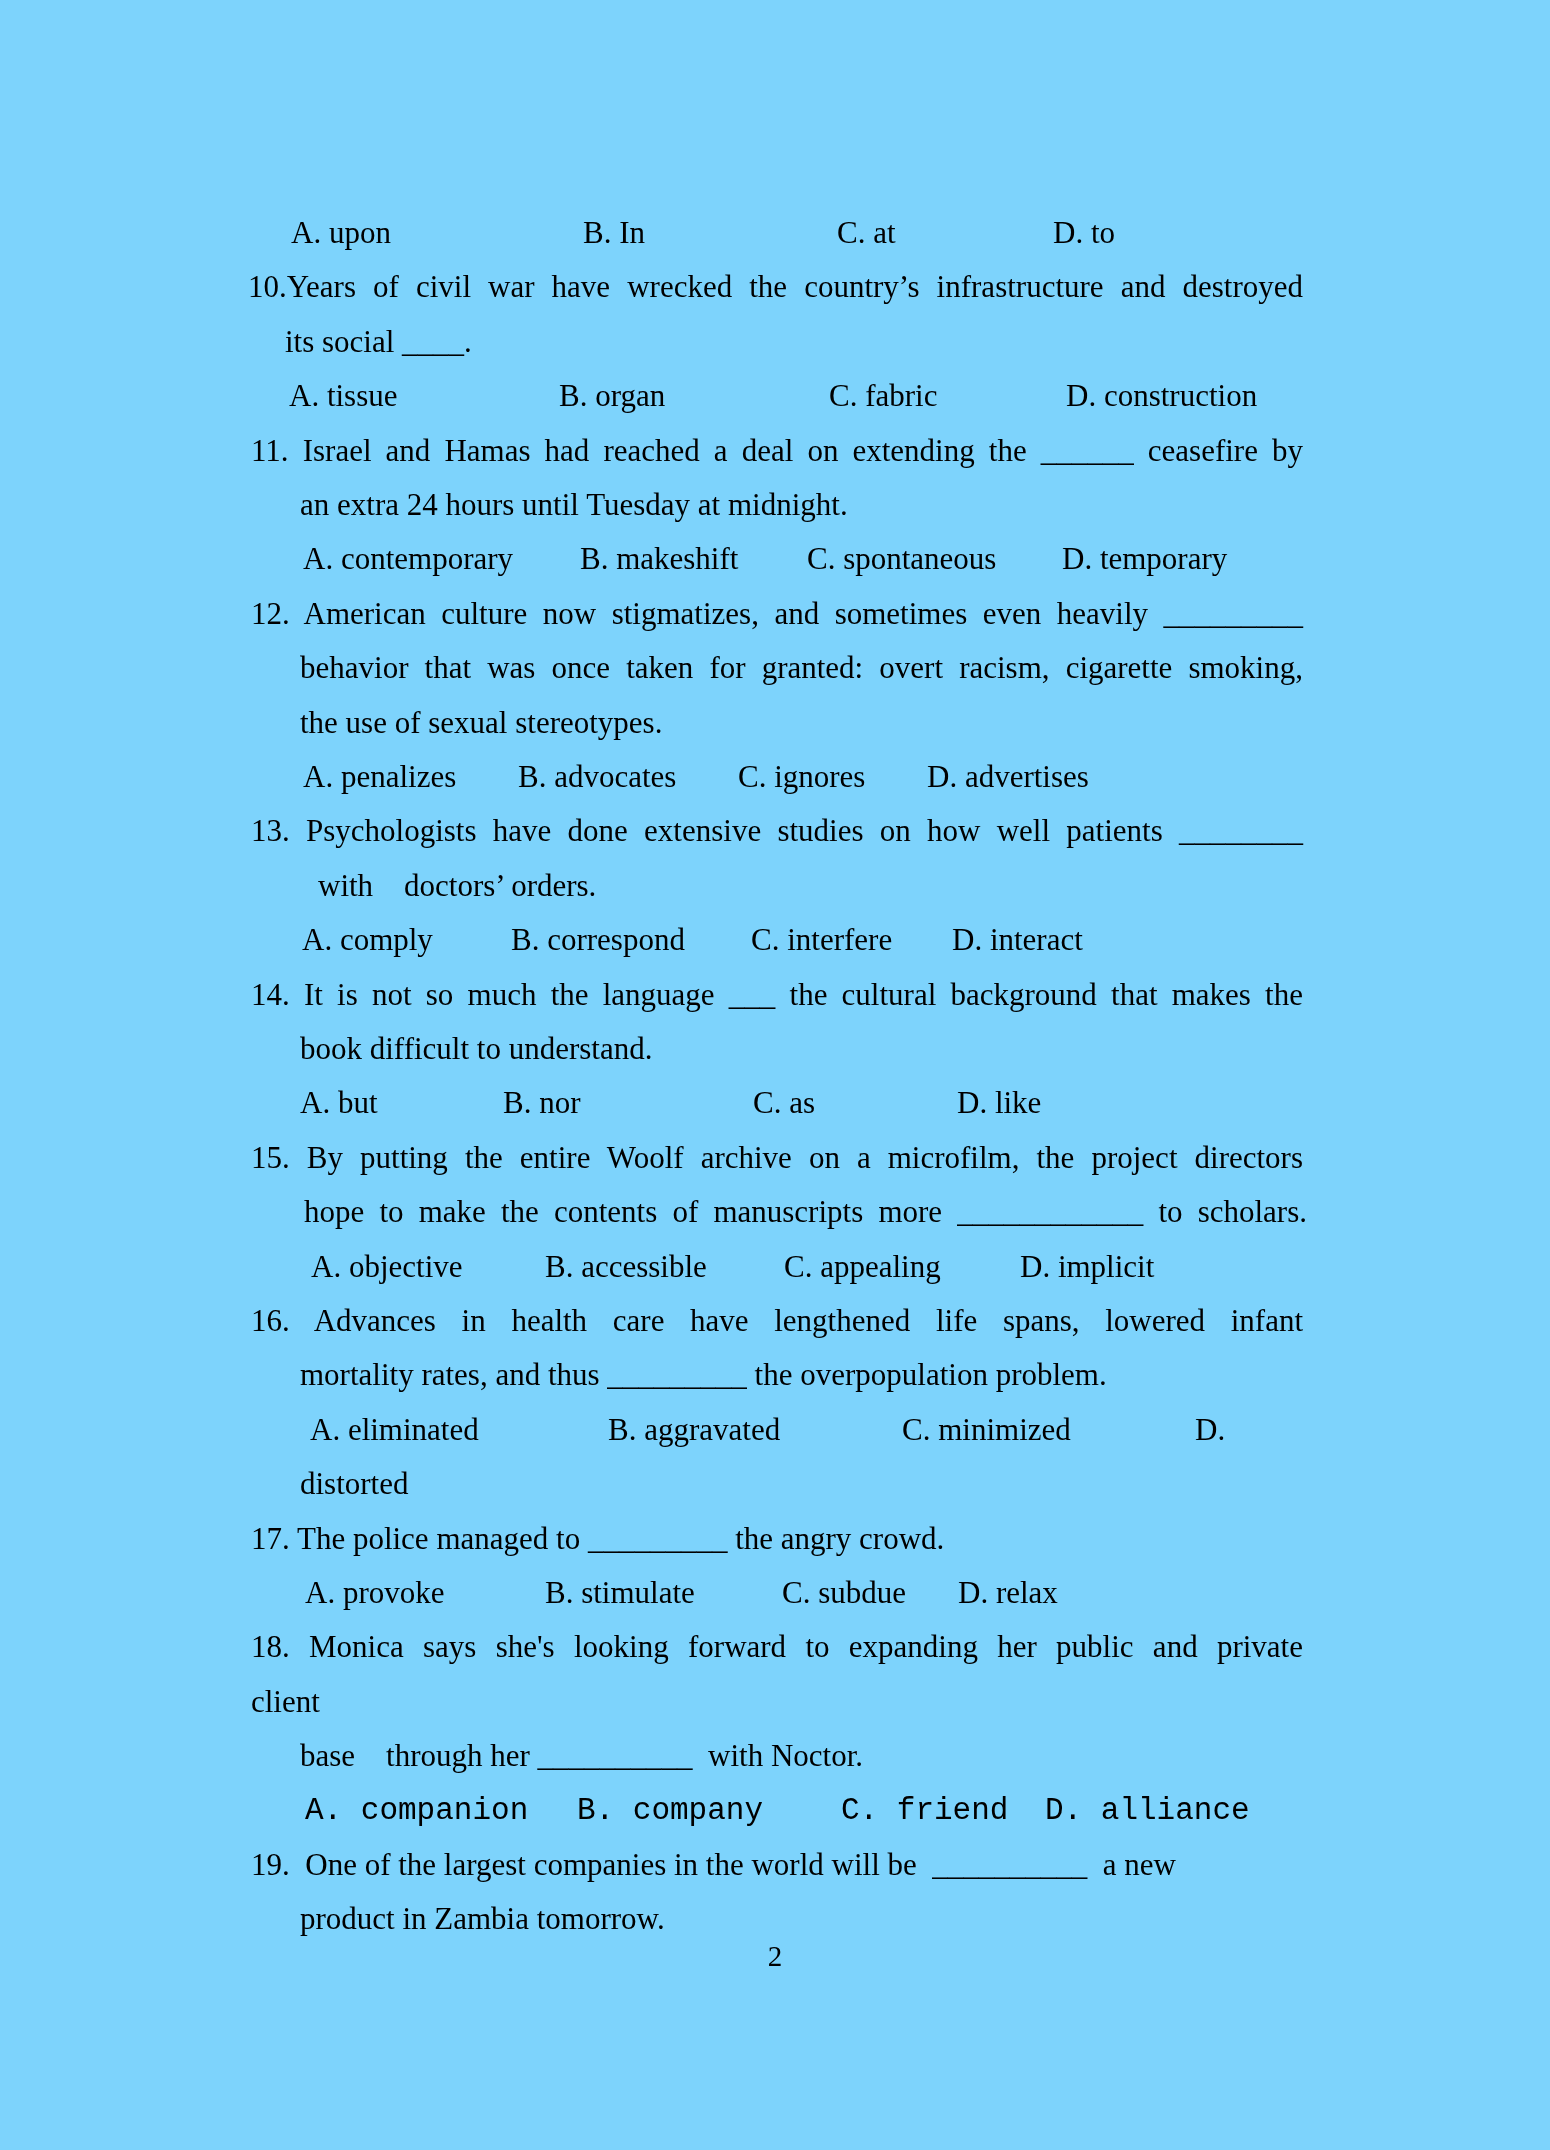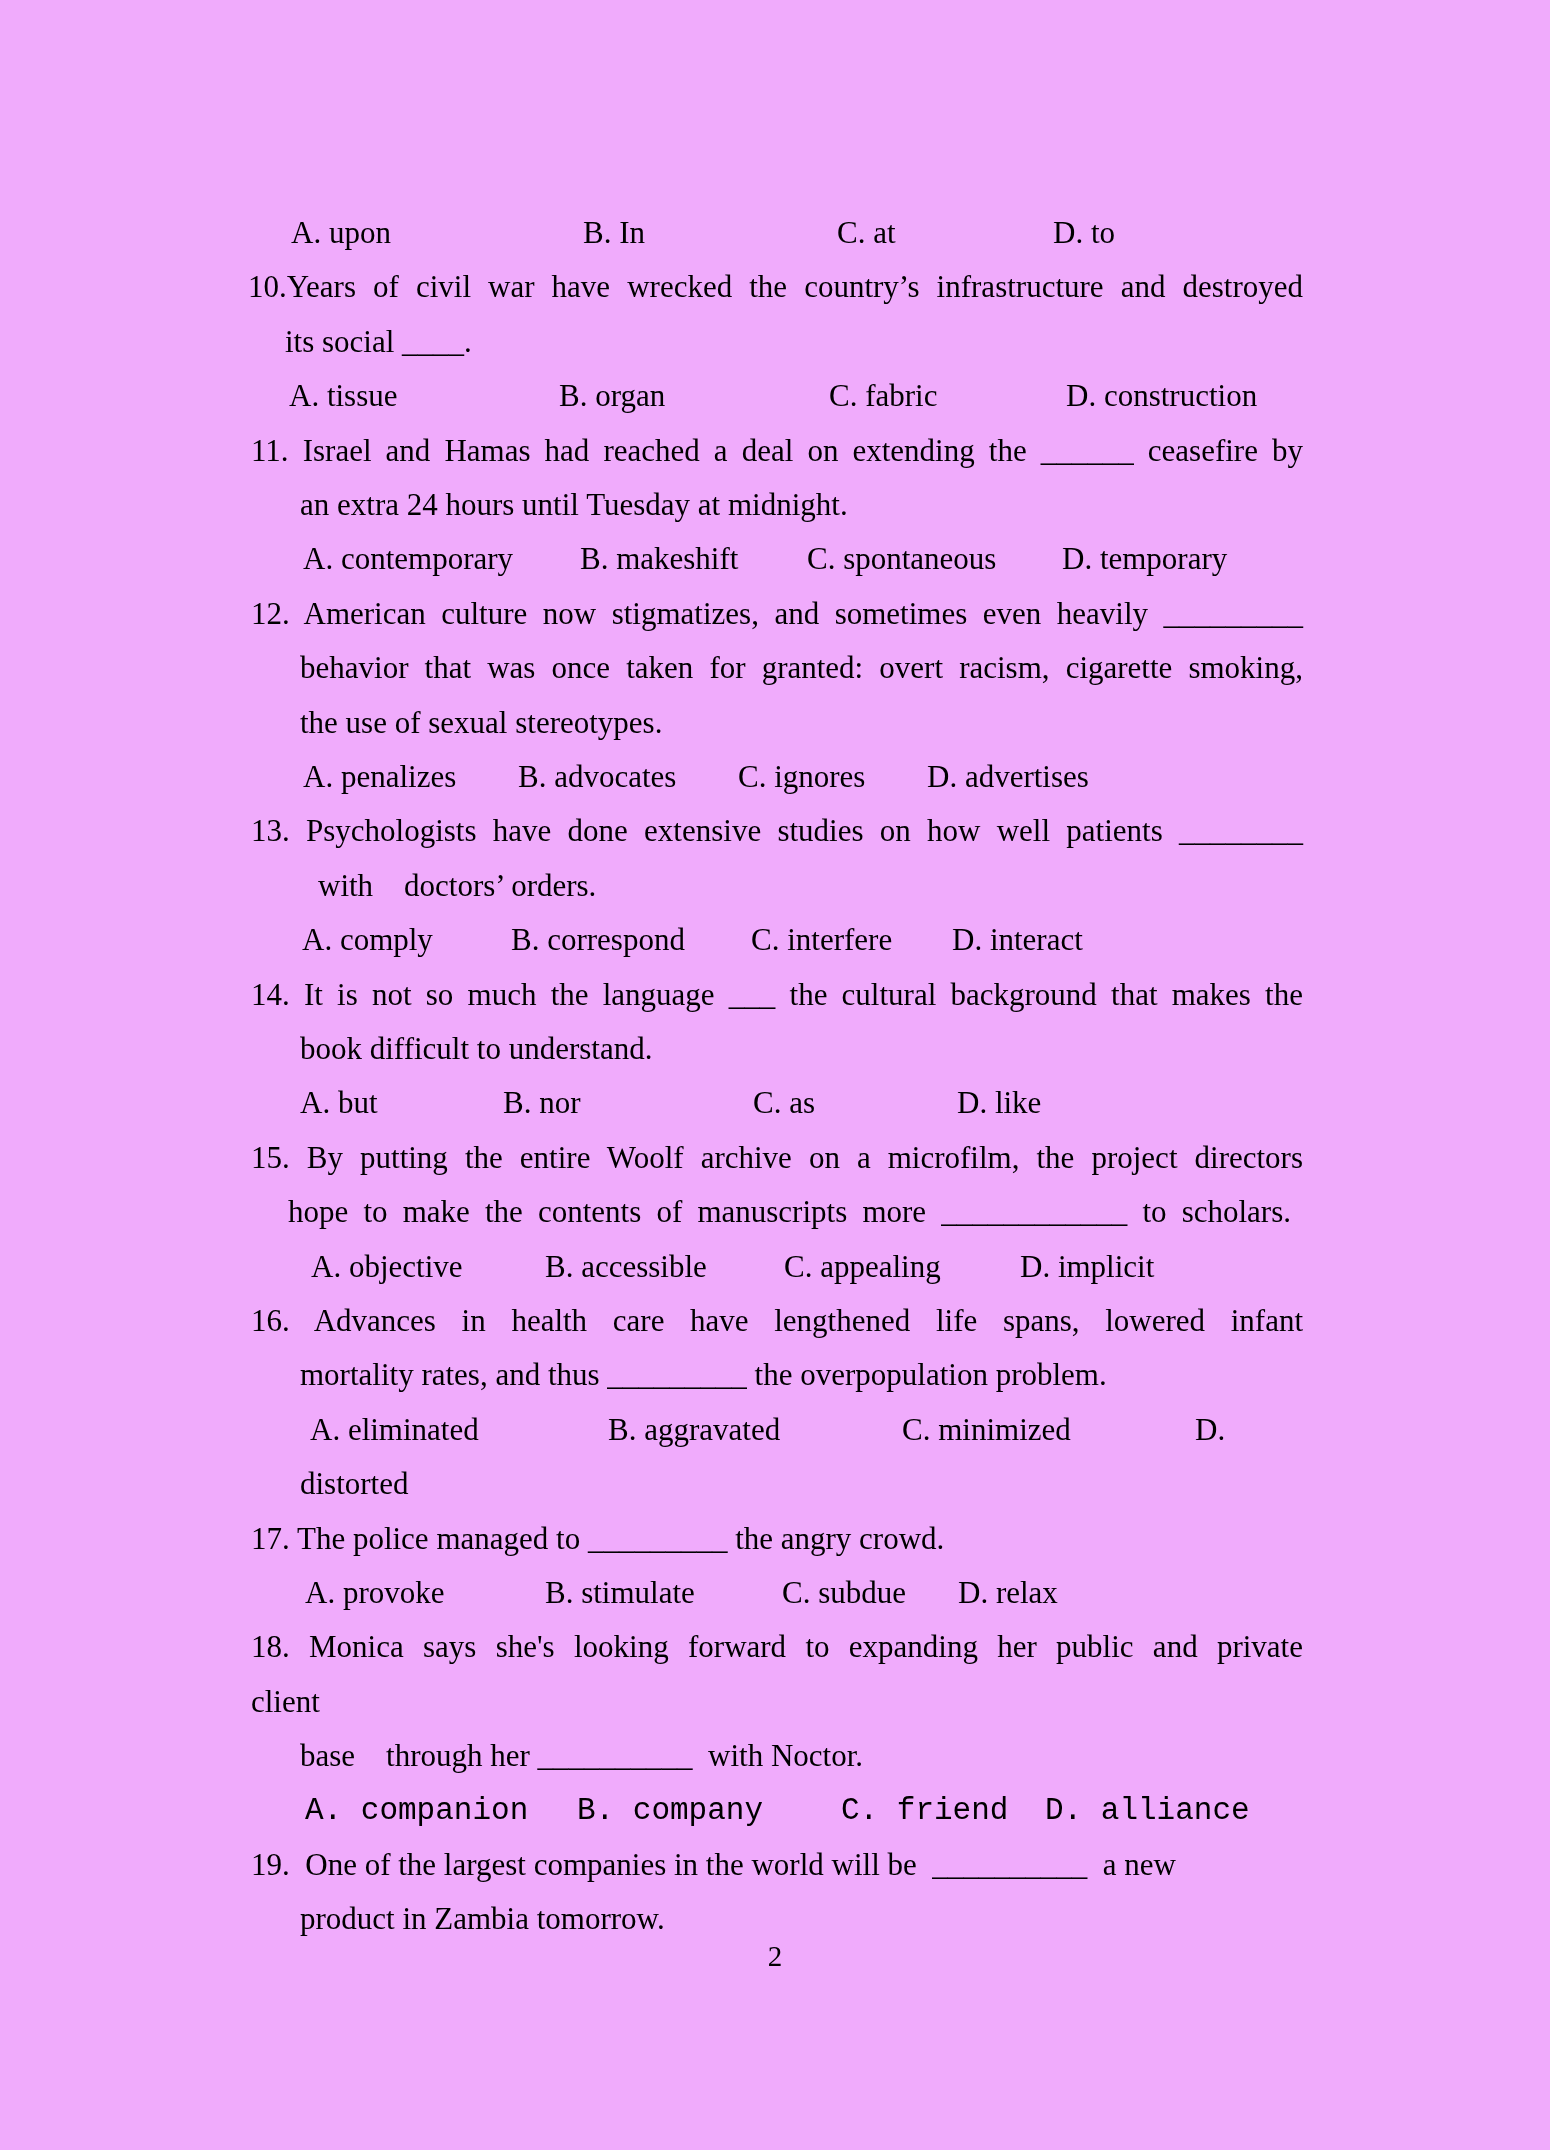--- a/index.html
+++ b/index.html
@@ -4,21 +4,21 @@
 <style>
   html, body {
     margin: 0;
     padding: 0;
     background: #ffffff;
   }
   #page {
     position: relative;
     width: 1550px;
     height: 2150px;
-    background: #f0abfc;
+    background: #7dd3fc;
     color: #000000;
     font-family: "Liberation Serif", "DejaVu Serif", serif;
     overflow: hidden;
   }
   .doc-line {
     position: absolute;
     font-size: 31px;
     line-height: 54px;
     height: 54px;
     white-space: pre;
@@ -65,21 +65,21 @@
       <div class="doc-line justify" style="top: 641.2px; left: 300px; width: 1003px;">behavior that was once taken for granted: overt racism, cigarette smoking,</div>
       <div class="doc-line" style="top: 695.6px; left: 300px;">the use of sexual stereotypes.</div>
       <div class="doc-line opt-row" style="top: 750px;"><span class="opt" style="left: 303px; text-align: right;">A. penalizes</span><span class="opt" style="left: 518px;">B. advocates</span><span class="opt" style="left: 738px;">C. ignores</span><span class="opt" style="left: 927px;">D. advertises</span></div>
       <div class="doc-line justify" style="top: 804.4px; left: 251px; width: 1052px;">13. Psychologists have done extensive studies on how well patients ________</div>
       <div class="doc-line" style="top: 858.8px; left: 318px;">with    doctors’ orders.</div>
       <div class="doc-line opt-row" style="top: 913.2px;"><span class="opt" style="left: 302px;">A. comply</span><span class="opt" style="left: 511px;">B. correspond</span><span class="opt" style="left: 751px;">C. interfere</span><span class="opt" style="left: 952px;">D. interact</span></div>
       <div class="doc-line justify" style="top: 967.6px; left: 251px; width: 1052px;">14. It is not so much the language ___ the cultural background that makes the</div>
       <div class="doc-line" style="top: 1022px; left: 300px;">book difficult to understand.</div>
       <div class="doc-line opt-row" style="top: 1076.4px;"><span class="opt" style="left: 300px;">A. but</span><span class="opt" style="left: 503px;">B. nor</span><span class="opt" style="left: 753px;">C. as</span><span class="opt" style="left: 957px;">D. like</span></div>
       <div class="doc-line justify" style="top: 1130.8px; left: 251px; width: 1052px;">15. By putting the entire Woolf archive on a microfilm, the project directors</div>
-      <div class="doc-line justify" style="top: 1185.2px; left: 288px; width: 1003px;">hope to make the contents of manuscripts more ____________ to scholars.</div>
+      <div class="doc-line justify" style="top: 1185.2px; left: 304px; width: 1003px;">hope to make the contents of manuscripts more ____________ to scholars.</div>
       <div class="doc-line opt-row" style="top: 1239.6px;"><span class="opt" style="left: 311px;">A. objective</span><span class="opt" style="left: 545px;">B. accessible</span><span class="opt" style="left: 784px;">C. appealing</span><span class="opt" style="left: 1020px;">D. implicit</span></div>
       <div class="doc-line justify" style="top: 1294px; left: 251px; width: 1052px;">16. Advances in health care have lengthened life spans, lowered infant</div>
       <div class="doc-line" style="top: 1348.4px; left: 300px;">mortality rates, and thus _________ the overpopulation problem.</div>
       <div class="doc-line opt-row" style="top: 1402.8px;"><span class="opt" style="left: 310px;">A. eliminated</span><span class="opt" style="left: 608px;">B. aggravated</span><span class="opt" style="left: 902px;">C. minimized</span><span class="opt" style="left: 1195px;">D.</span></div>
       <div class="doc-line" style="top: 1457.2px; left: 300px;">distorted</div>
       <div class="doc-line" style="top: 1511.6px; left: 251px;">17. The police managed to _________ the angry crowd.</div>
       <div class="doc-line opt-row" style="top: 1566px;"><span class="opt" style="left: 305px;">A. provoke</span><span class="opt" style="left: 545px;">B. stimulate</span><span class="opt" style="left: 782px;">C. subdue</span><span class="opt" style="left: 958px;">D. relax</span></div>
       <div class="doc-line justify" style="top: 1620.4px; left: 251px; width: 1052px;">18.  Monica says she's looking forward to expanding her public and private</div>
       <div class="doc-line" style="top: 1674.8px; left: 251px; text-align: center;">client</div>
       <div class="doc-line" style="top: 1729.2px; left: 300px;">base    through her __________  with Noctor.</div>

